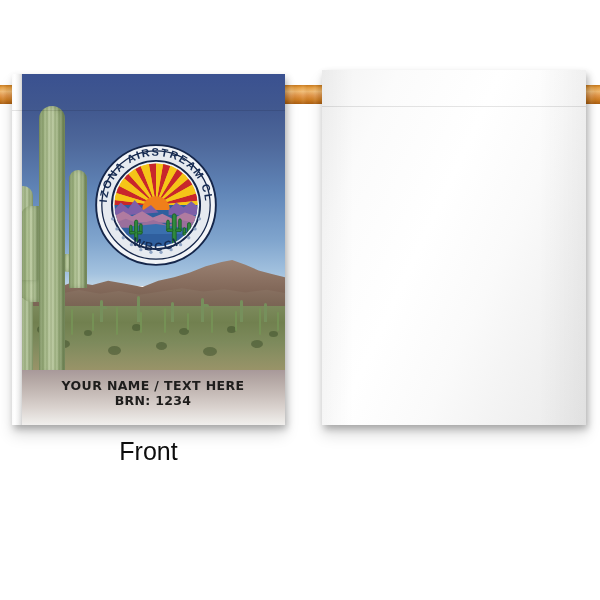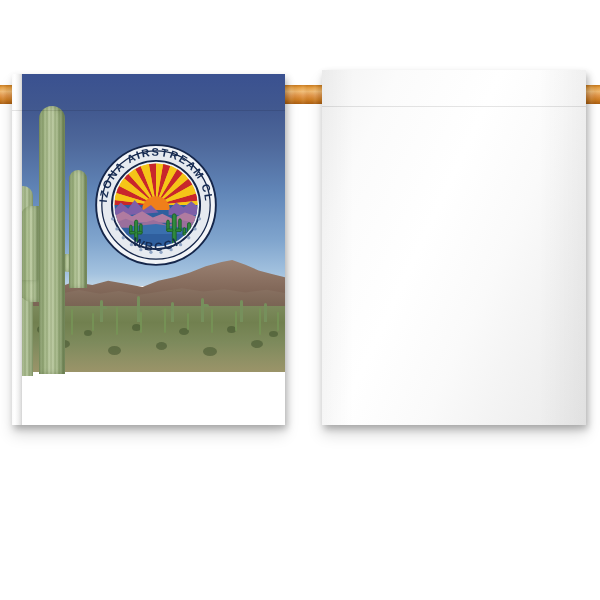--- a/index.html
+++ b/index.html
@@ -380,20 +380,24 @@
           <div class="ribs"></div>
         </div>
       <div class="arm arm-r">
           <div class="ribs"></div>
         </div>
 
       <div class="saguaro-main">
         <div class="ribs"></div>
       </div>
 
+      <div class="text-band">
+        <div class="band-line1">YOUR NAME / TEXT HERE</div>
+        <div class="band-line2">BRN: 1234</div>
+      </div>
 
       <svg id="emblem" viewBox="0 0 200 200">
         <defs>
           <clipPath id="innerClip">
             <circle cx="100" cy="100" r="66"></circle>
           </clipPath>
           <path id="arcTop" d="M 22,100 A 78,78 0 0 1 178,100" fill="none"></path>
           <path id="arcBot" d="M 27,100 A 73,73 0 0 0 173,100" fill="none"></path>
         </defs>
 
@@ -486,14 +490,15 @@
 
     <div class="sleeve" style="left:0;"></div>
     <div class="seam"></div>
   </div>
 
   <div class="flag" id="flag-back">
     <div class="blank"></div>
     <div class="seam"></div>
   </div>
 
+  <div class="caption" id="caption-front">Front</div>
 
 </div>
 
 </body></html>

